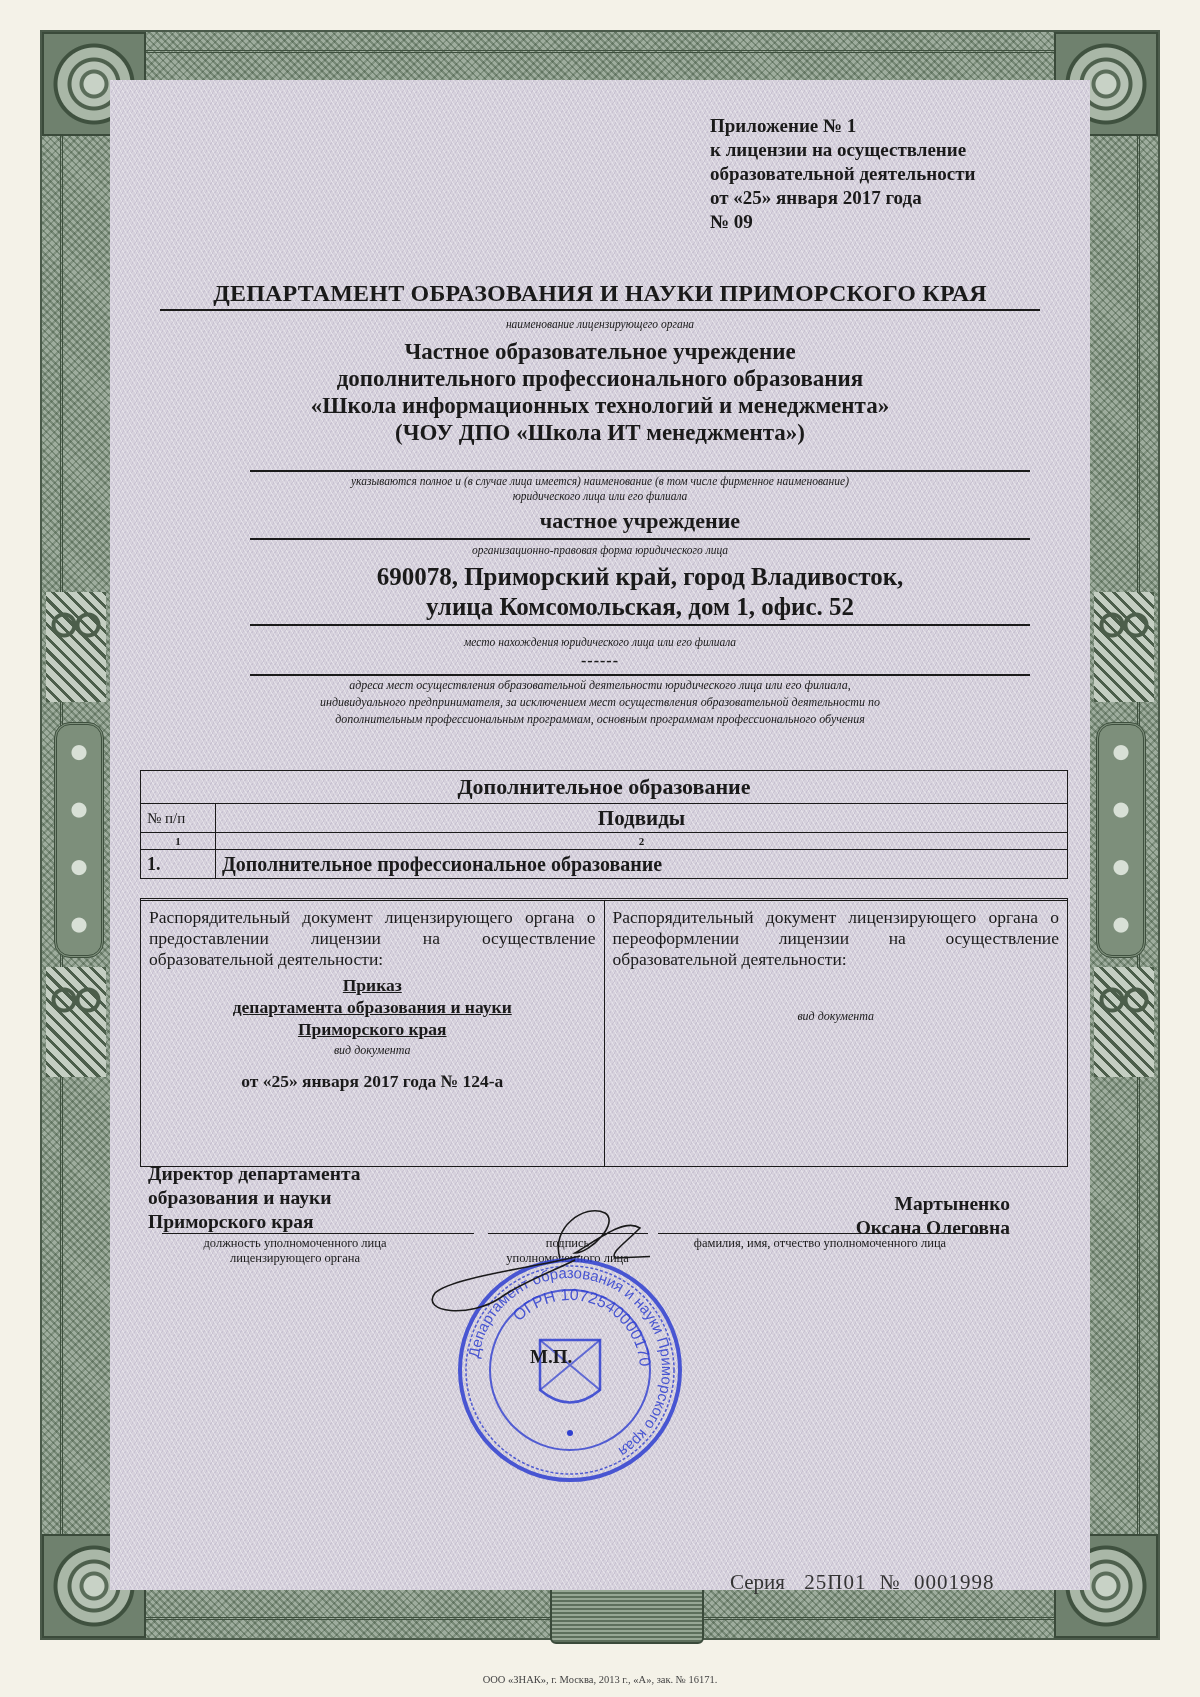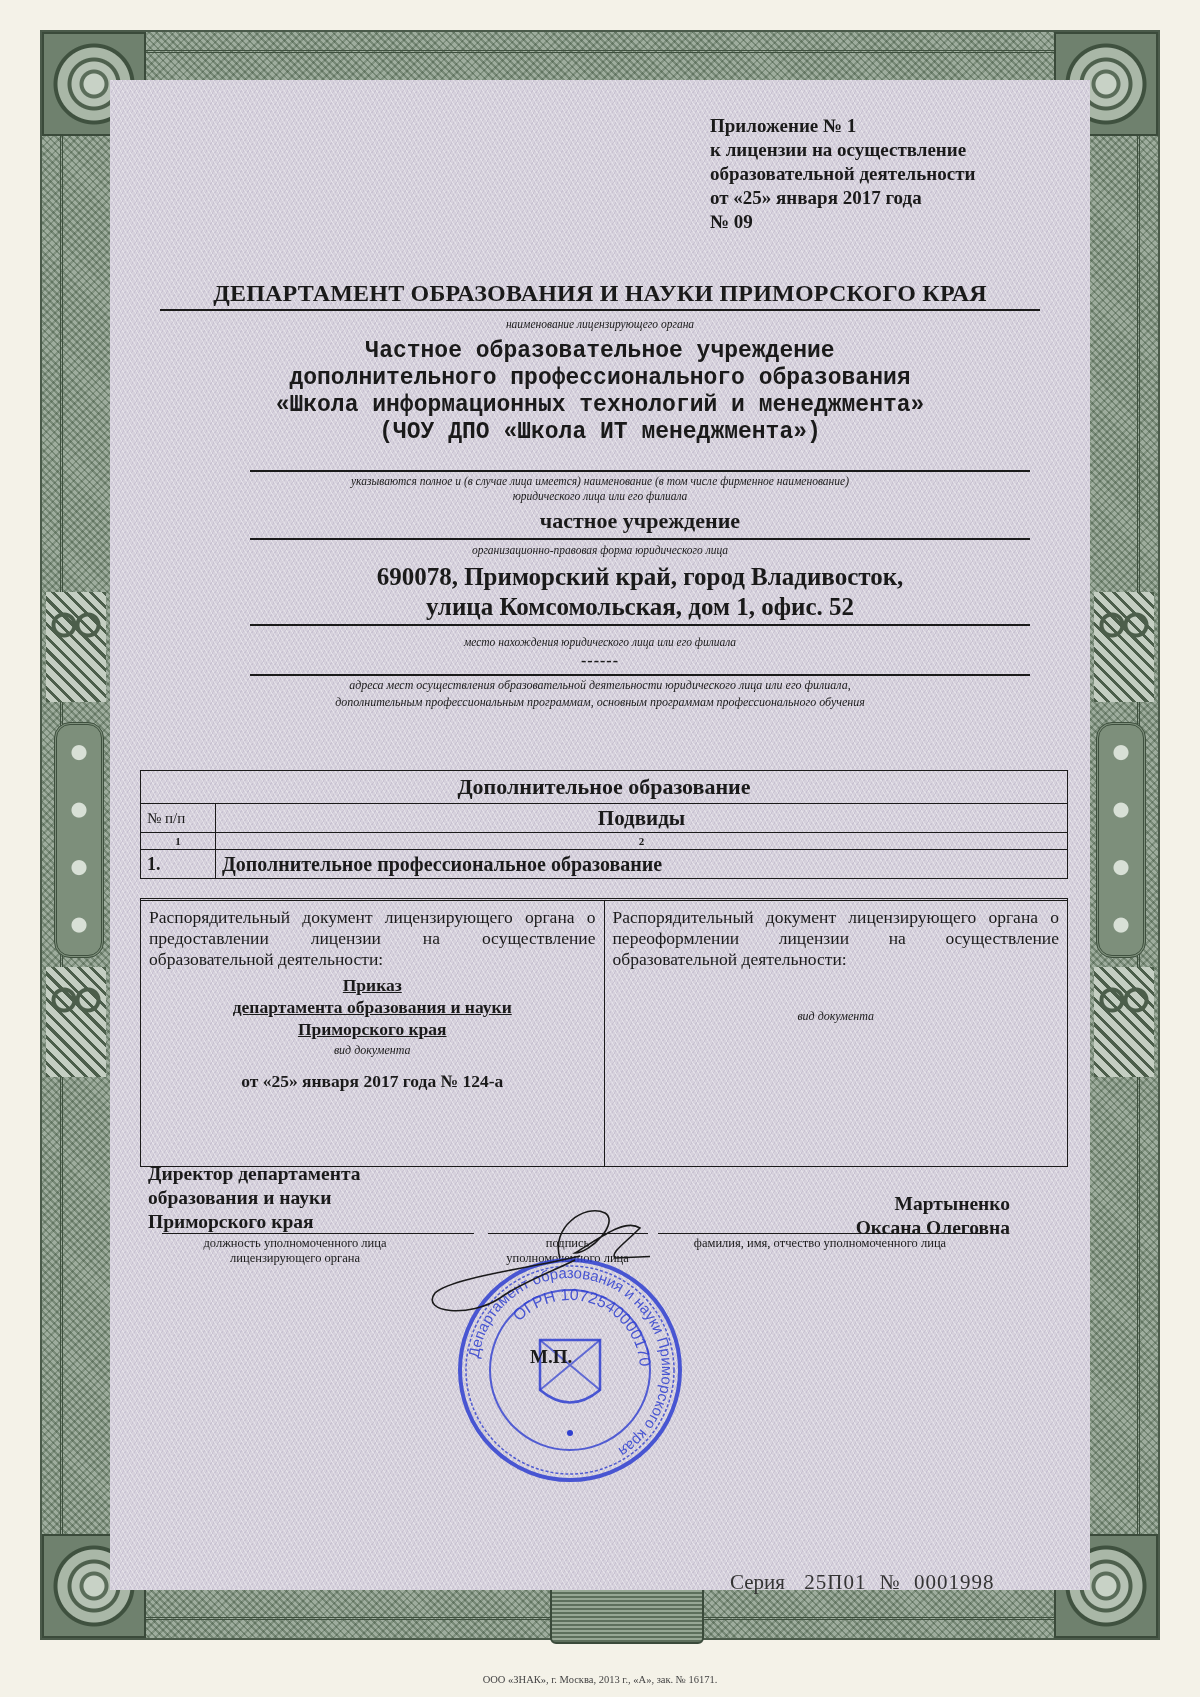--- a/index.html
+++ b/index.html
@@ -76,21 +76,21 @@
     left: 600px; top: 34px; font-weight: bold; font-size: 19px; line-height: 24px;
   }
   .appendix div { white-space: nowrap; }
   .center-block { left: 50px; width: 880px; text-align: center; }
   .licensor {
     top: 200px; font-weight: bold; font-size: 24px; letter-spacing: .2px;
     border-bottom: 2px solid #1a1a1a; padding-bottom: 2px;
   }
   .caption { font-style: italic; font-size: 11.5px; text-align: center; }
   .cap-licensor { top: 238px; }
-  .org-name { top: 258px; font-weight: bold; font-size: 23px; line-height: 27px; font-family: Liberation Mono, monospace; }
+  .org-name { top: 258px; font-weight: bold; font-size: 23px; line-height: 27px; }
   .org-line { top: 390px; left: 140px; width: 780px; border-top: 2px solid #1a1a1a; }
   .cap-org { top: 394px; line-height: 15px; }
   .legal-form {
     top: 428px; left: 140px; width: 780px; text-align: center;
     font-weight: bold; font-size: 22px; border-bottom: 2px solid #1a1a1a; padding-bottom: 4px;
   }
   .cap-form { top: 464px; }
   .address {
     top: 482px; left: 140px; width: 780px; text-align: center; font-weight: bold;
     font-size: 25px; line-height: 30px; border-bottom: 2px solid #1a1a1a; padding-bottom: 2px;
@@ -192,20 +192,21 @@
   <div class="abs address">
     <div>690078, Приморский край, город Владивосток,</div>
     <div>улица Комсомольская, дом 1, офис. 52</div>
   </div>
   <div class="abs center-block caption cap-address">место нахождения юридического лица или его филиала</div>
 
   <div class="abs center-block dashes">------</div>
   <div class="abs dash-line"></div>
   <div class="abs center-block caption cap-places">
     <div>адреса мест осуществления образовательной деятельности юридического лица или его филиала,</div>
+    <div>индивидуального предпринимателя, за исключением мест осуществления образовательной деятельности по</div>
     <div>дополнительным профессиональным программам, основным программам профессионального обучения</div>
   </div>
 
   <table class="lic-table">
     <tbody>
         <tr>
       <td colspan="2" class="t-title">Дополнительное образование</td>
     </tr>
     <tr>
       <td class="t-hdr-num">№ п/п</td>

